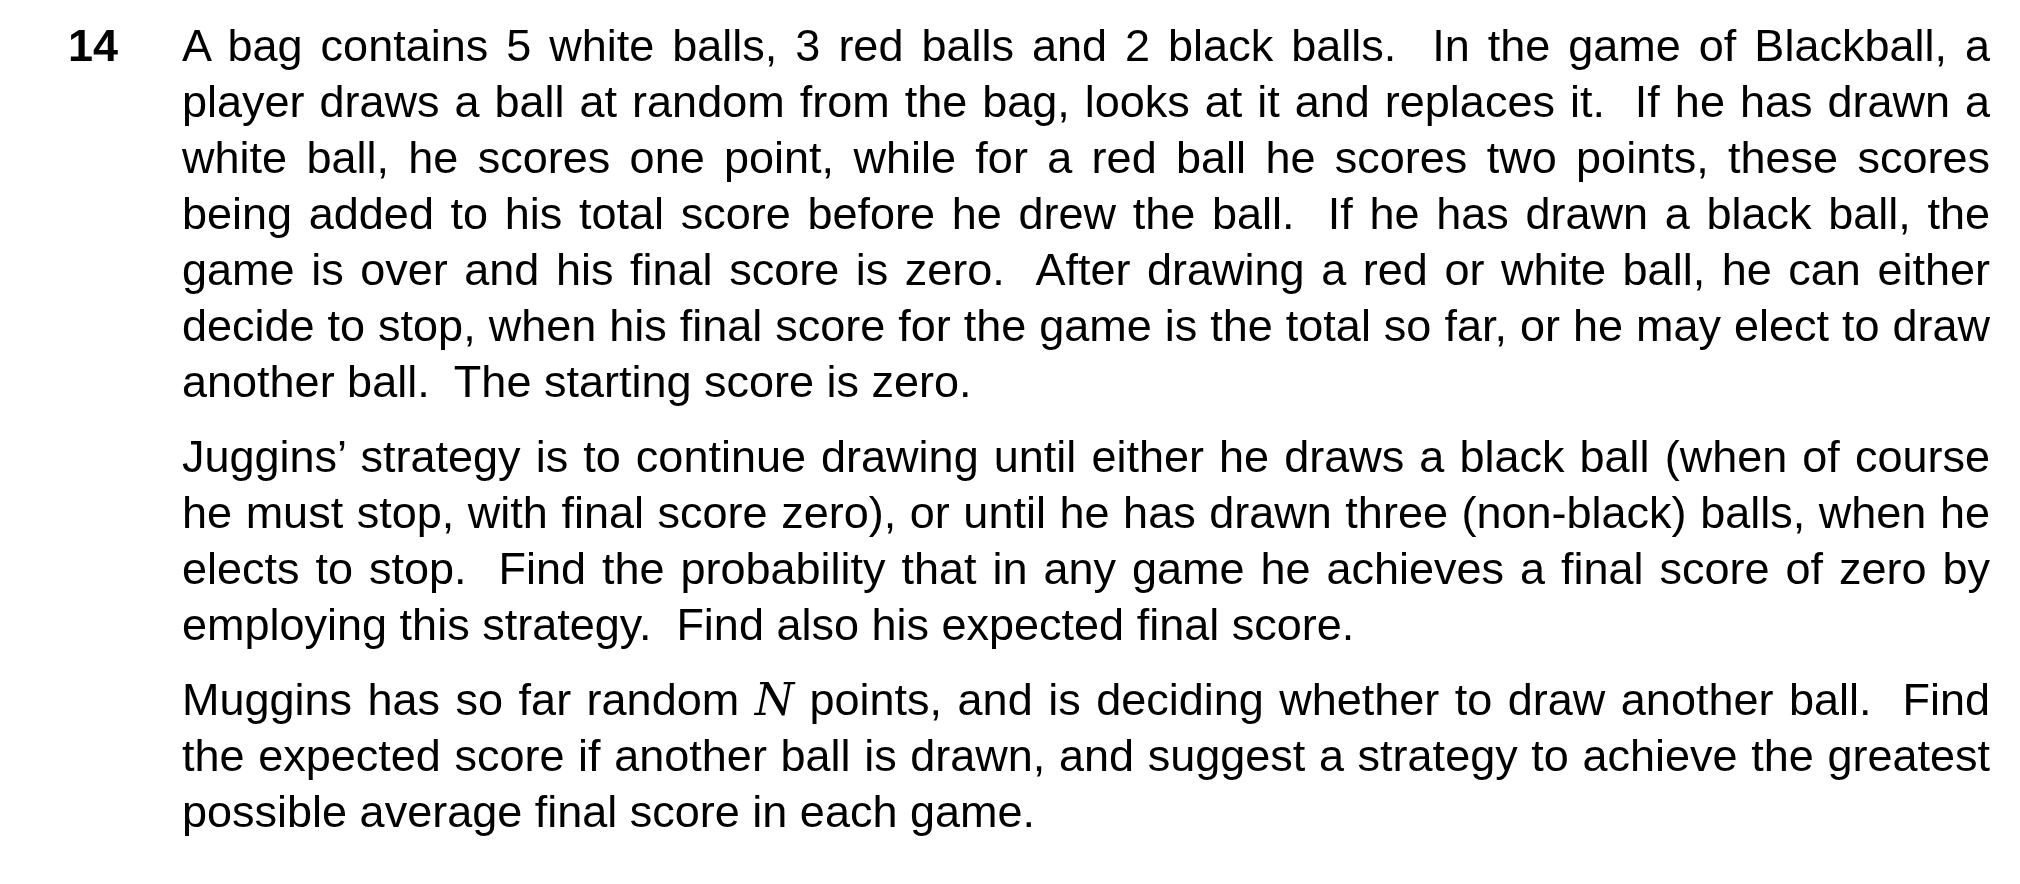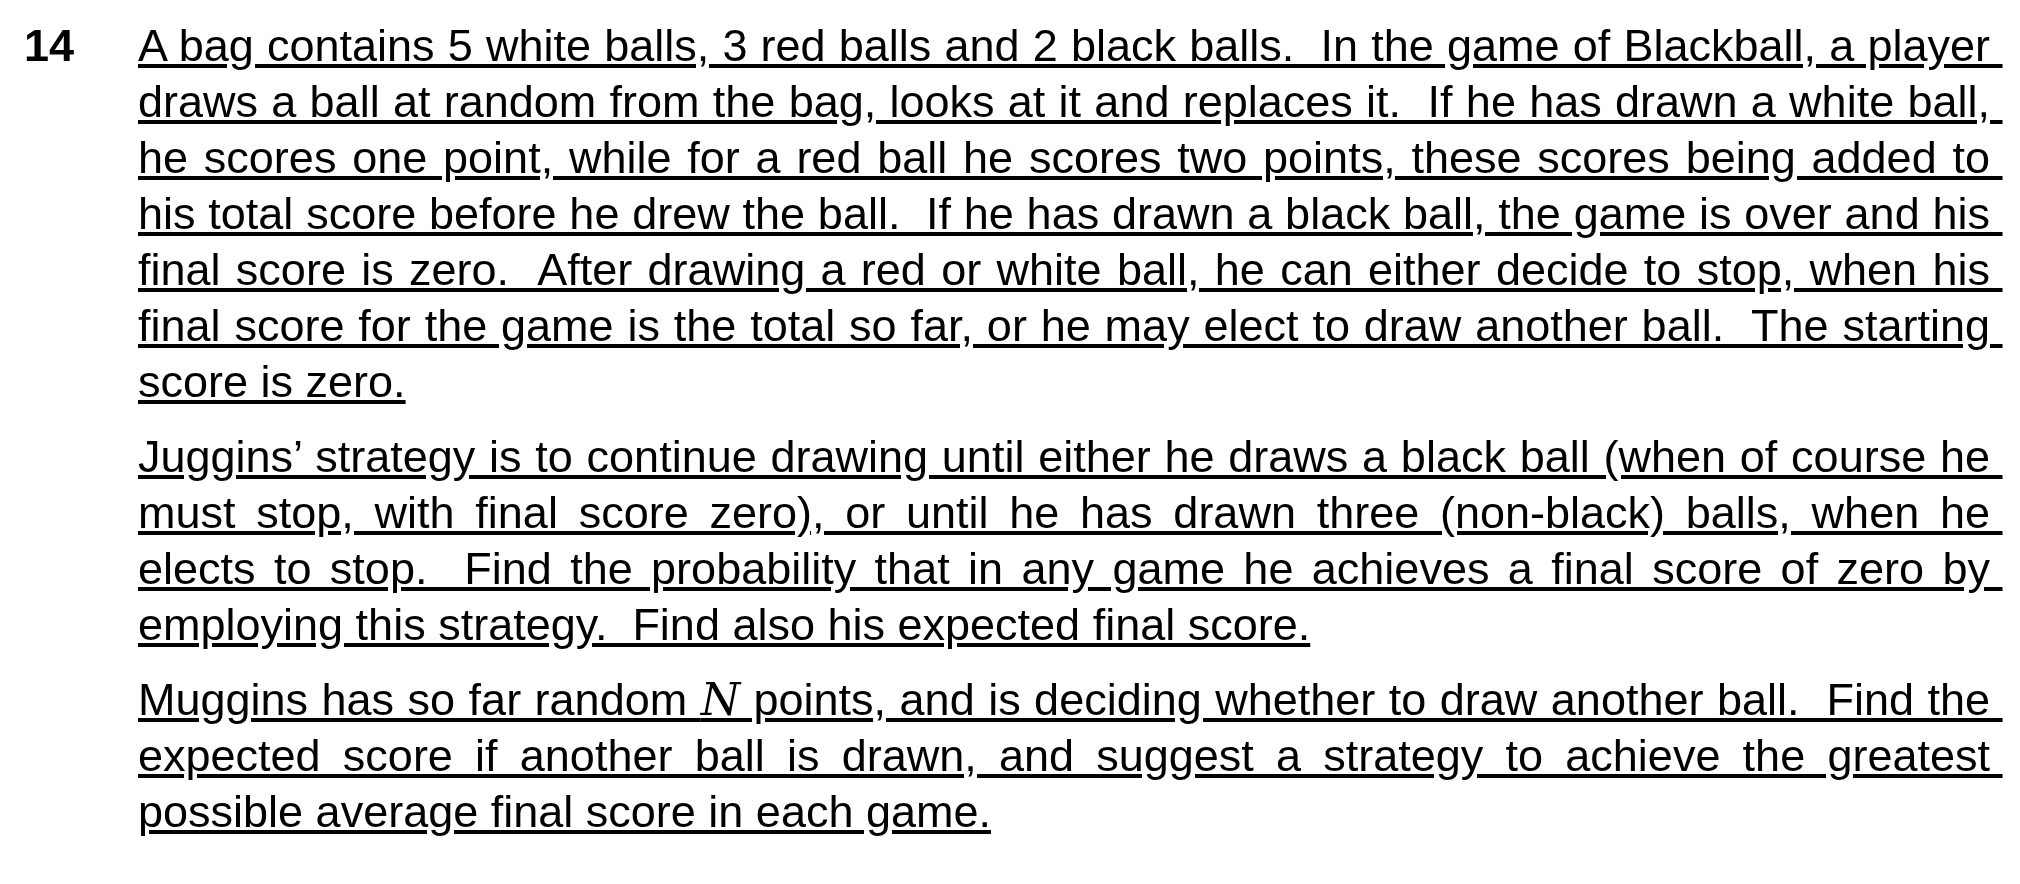--- a/index.html
+++ b/index.html
@@ -15,34 +15,34 @@
     color: #000000;
     font-family: "Liberation Sans", "DejaVu Sans", sans-serif;
     font-size: 45px;
     line-height: 56px;
     padding: 18px 30px 0 24px;
     overflow: hidden;
   }
   .problem {
     display: flex;
     align-items: flex-start;
+    margin-left: 44px;
   }
   .problem-number {
     flex: 0 0 114px;
     width: 114px;
     font-weight: 700;
   }
   .problem-body {
     flex: 1 1 auto;
     text-align: justify;
   }
   .problem-body p {
     margin: 0 0 19px 0;
     white-space: pre-wrap;
-    text-decoration: underline;
   }
   .problem-body p:last-child {
     margin-bottom: 0;
   }
   .math-var {
     font-family: "DejaVu Serif", "Liberation Serif", serif;
     font-style: italic;
   }
 </style>
 </head>

